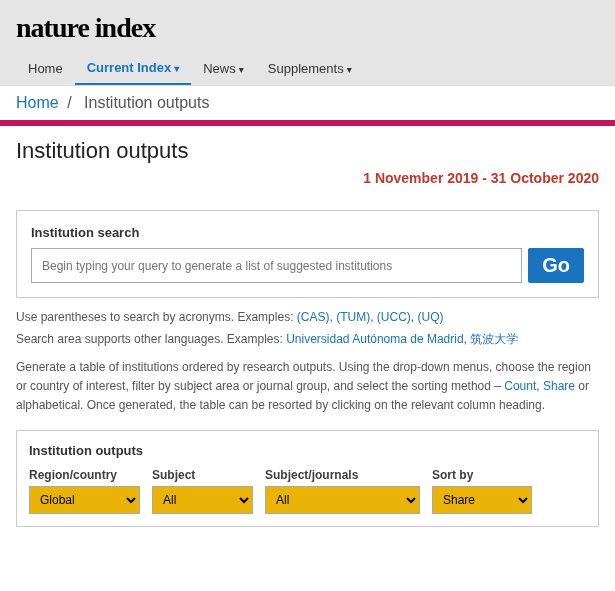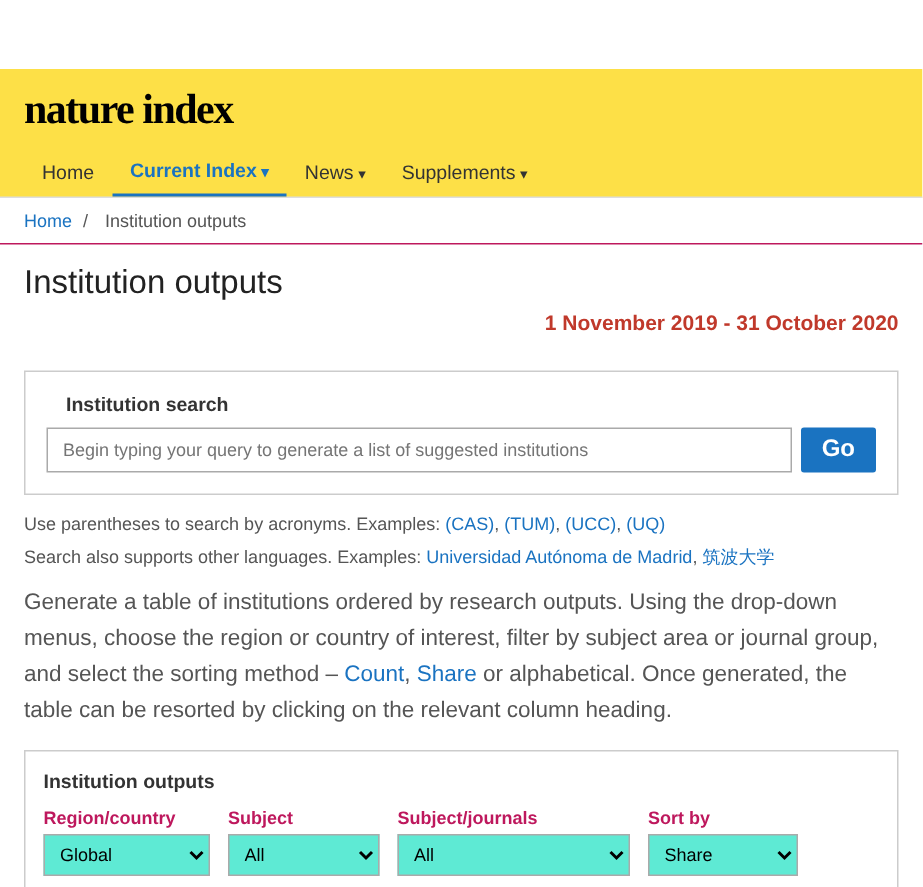--- a/index.html
+++ b/index.html
@@ -1,61 +1,61 @@
 <!DOCTYPE html>
 <html><head>
   <meta charset="utf-8">
   <style>
     * { box-sizing: border-box; margin: 0; padding: 0; }
     body { font-family: Arial, Helvetica, sans-serif; font-size: 13px; color: #333; background: #fff; width: 615px; overflow-x: hidden; }
 
     
-    .site-header { background: #fde047; padding: 12px 16px 0 16px; border-bottom: 1px solid #ddd; margin-top: 46px; }
+    .site-header { background: #e5e5e5; padding: 12px 16px 0 16px; border-bottom: 1px solid #ddd; }
     .site-logo { font-size: 28px; font-weight: bold; color: #000; letter-spacing: -1px; margin-bottom: 8px; font-family: Georgia, serif; }
 
     
     .nav-bar { display: flex; align-items: center; gap: 0; }
     .nav-item { padding: 8px 12px; font-size: 13px; color: #333; cursor: pointer; text-decoration: none; white-space: nowrap; }
     .nav-item.active { color: #1a73c1; font-weight: bold; border-bottom: 2px solid #1a73c1; }
     .nav-item .chevron { font-size: 10px; margin-left: 3px; }
 
     
-    .breadcrumb { padding: 8px 16px; font-size: 12px; color: #555; border-bottom: 1px solid #be185d; }
+    .breadcrumb { padding: 8px 16px; font-size: 16px; color: #555; border-bottom: 6px solid #be185d; }
     .breadcrumb a { color: #1a73c1; text-decoration: none; }
     .breadcrumb span { margin: 0 4px; }
 
     
     .main { padding: 12px 16px; }
 
     .page-title { font-size: 22px; font-weight: normal; color: #222; margin-bottom: 6px; }
 
     .date-range { text-align: right; color: #c0392b; font-size: 14px; font-weight: bold; margin-bottom: 24px; }
 
     
     .search-section { border: 1px solid #ccc; padding: 14px; margin-bottom: 10px; }
-    .search-label { font-size: 13px; font-weight: bold; margin-bottom: 8px; margin-left: 13px; }
+    .search-label { font-size: 13px; font-weight: bold; margin-bottom: 8px; }
     .search-row { display: flex; gap: 6px; }
     .search-input { flex: 1; padding: 6px 10px; border: 1px solid #aaa; font-size: 12px; color: #999; }
-    .search-go-btn { background: #1a73c1; color: #fff; border: none; padding: 6px 14px; font-size: 16px; font-weight: bold; cursor: pointer; border-radius: 2px; }
+    .search-go-btn { background: #1a73c1; color: #fff; border: none; padding: 6px 14px; font-size: 20px; font-weight: bold; cursor: pointer; border-radius: 2px; }
 
     
     .hint-text { font-size: 12px; color: #555; margin-bottom: 4px; line-height: 1.5; }
     .hint-text a { color: #1a73c1; text-decoration: none; }
 
     
-    .description { font-size: 15px; color: #555; line-height: 1.6; margin: 10px 0 14px 0; }
+    .description { font-size: 12px; color: #555; line-height: 1.6; margin: 10px 0 14px 0; }
     .description a { color: #1a73c1; text-decoration: none; }
 
     
     .outputs-section { border: 1px solid #ccc; padding: 12px; }
     .outputs-title { font-size: 13px; font-weight: bold; margin-bottom: 10px; }
     .filter-row { display: flex; gap: 12px; align-items: flex-start; }
     .filter-group { display: flex; flex-direction: column; gap: 4px; min-width: 100px; }
-    .filter-label { font-size: 12px; font-weight: bold; color: #be185d; }
-    .filter-select { padding: 5px 6px; border: 1px solid #aaa; font-size: 12px; background: #5eead4; cursor: pointer; appearance: auto; }
+    .filter-label { font-size: 12px; font-weight: bold; color: #404040; }
+    .filter-select { padding: 5px 6px; border: 1px solid #aaa; font-size: 12px; background: #eab308; cursor: pointer; appearance: auto; }
   </style>
 </head>
 <body>
 
 <div class="site-header">
   <div class="site-logo">nature index</div>
   <nav class="nav-bar">
     <a class="nav-item">Home</a>
     <a class="nav-item active">
       <span>Current Index</span><span class="chevron">▾</span>
@@ -90,21 +90,21 @@
   </div>
 
   <div class="hint-text">
     <span>Use parentheses to search by acronyms. Examples: </span>
     <a>(CAS)</a>,
     <a>(TUM)</a>,
     <a>(UCC)</a>,
     <a>(UQ)</a>
   </div>
   <div class="hint-text">
-    <span>Search also supports other languages. Examples: </span>
+    <span>Search area supports other languages. Examples: </span>
     <a>Universidad Autónoma de Madrid</a>,
     <a>筑波大学</a>
   </div>
 
   <div class="description">
     <span>Generate a table of institutions ordered by research outputs. Using the drop-down menus, choose the region or country of interest, filter by subject area or journal group, and select the sorting method –</span>
     <a>Count</a>,
     <a>Share</a>
     <span>or alphabetical. Once generated, the table can be resorted by clicking on the relevant column heading.</span>
   </div>

